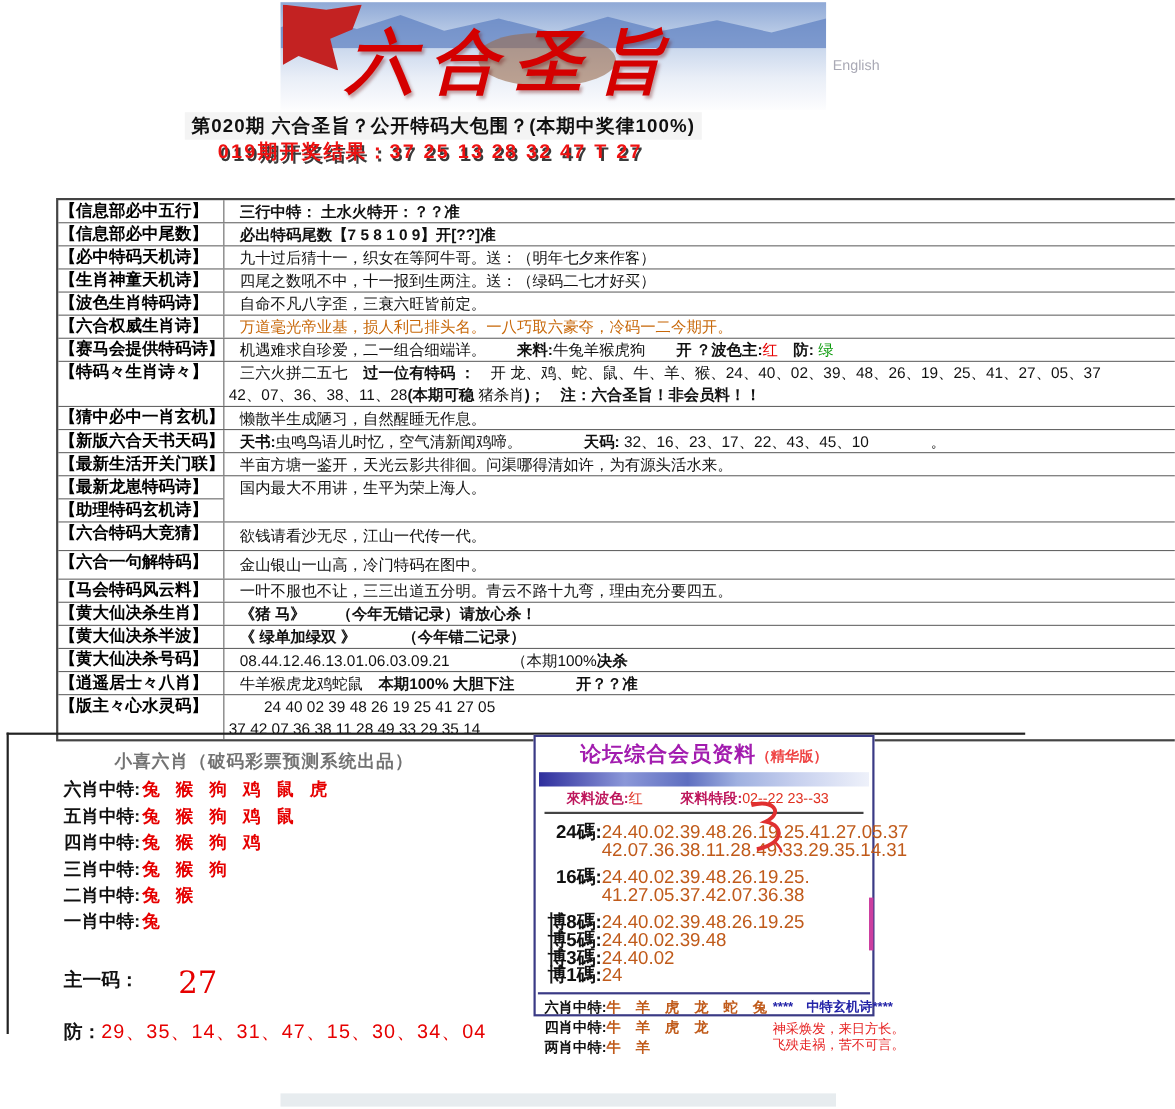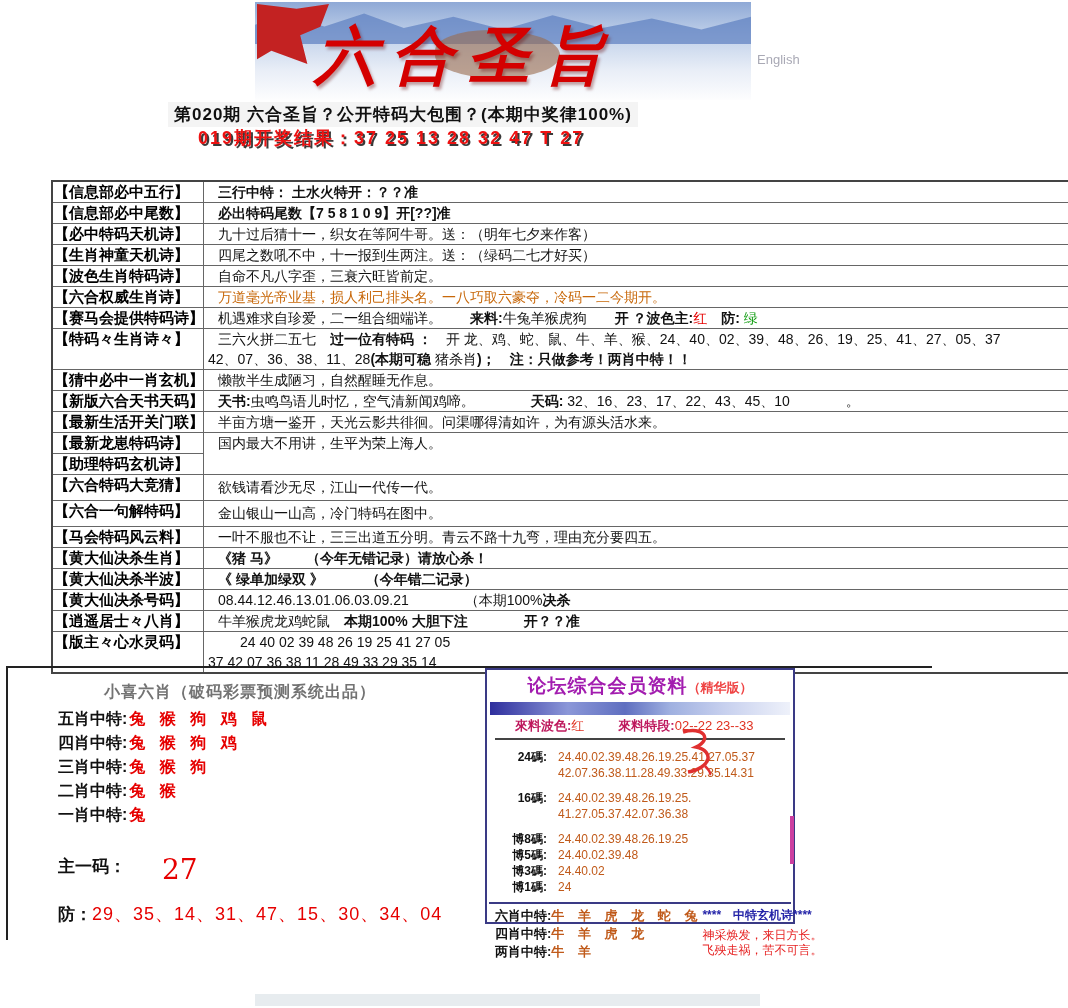--- a/index.html
+++ b/index.html
@@ -69,21 +69,21 @@
   .fsuffix{font-size:13px;font-weight:bold;color:#ef4444;}
   .fbar{height:13px;margin:3px 3px 2px 3px;
        background:linear-gradient(90deg,#2f2f9d,#8b97d8 26%,#5f6fc0 45%,#9fb0e0 60%,#c7d0ee 78%,#eef1fa);}
   .fmeta{display:flex;font-size:13px;line-height:18px;margin-top:2px;}
   .fmeta .lab{font-weight:bold;color:#be185d;}
   .fmeta .val{color:#e03020;}
   .fm1{margin-left:28px;}
   .fm2{margin-left:34px;}
   .fsep{border-top:2px solid #444;margin:3px 8px 0 8px;}
   #forum-codes{margin-top:5px;}
-  .frow{display:flex;font-size:12px;line-height:16px;gap:11px;}
+  .frow{display:flex;font-size:17px;line-height:16px;}
   .frow.gap{margin-top:9px;}
   .flabel{width:60px;text-align:right;font-weight:bold;color:#111;flex:none;}
   .fvals{color:#c05a1a;}
   .fline{white-space:nowrap;}
   .fsep2{border-top:2px solid #3a3a85;margin:7px 2px 2px 2px;}
   .fbottom{display:flex;margin-top:3px;}
   #forum-zodiac{flex:1;padding-left:8px;}
   .zrow{font-size:13px;line-height:18px;white-space:nowrap;}
   .zlabel{font-weight:bold;color:#111;}
   .zval{color:#c05a1a;letter-spacing:5px;font-weight:bold;}
@@ -166,21 +166,21 @@
         <div class="tcontent">
           <div class="cline"><span>机遇难求自珍爱，二一组合细端详。　　</span><span class="b">来料:</span><span>牛兔羊猴虎狗　　</span><span class="b">开 ？波色主:</span><span class="r">红</span><span class="b">　防: </span><span class="g">绿</span></div>
         </div>
       </div>
       <div class="trow tall">
         <div class="tlabels">
           <div class="tlabel">【特码々生肖诗々】</div>
         </div>
         <div class="tcontent">
           <div class="cline"><span>三六火拼二五七　</span><span class="b">过一位有特码 ：</span><span>　开 龙、鸡、蛇、鼠、牛、羊、猴、24、40、02、39、48、26、19、25、41、27、05、37</span></div>
-          <div class="cline"><span>42、07、36、38、11、28</span><span class="b">(本期可稳</span><span> 猪杀肖</span><span class="b">)；</span><span class="b">　注：只做参考！两肖中特！！</span></div>
+          <div class="cline"><span>42、07、36、38、11、28</span><span class="b">(本期可稳</span><span> 猪杀肖</span><span class="b">)；</span><span class="b">　注：六合圣旨！非会员料！！</span></div>
         </div>
       </div>
       <div class="trow">
         <div class="tlabels">
           <div class="tlabel">【猜中必中一肖玄机】</div>
         </div>
         <div class="tcontent">
           <div class="cline"><span>懒散半生成陋习，自然醒睡无作息。</span></div>
         </div>
       </div>
@@ -275,20 +275,21 @@
         </div>
       </div>
     </div>
 </div>
 
 <div id="bottom-box"></div>
 
 <div id="xiaoxi">
   <div id="xiaoxi-title">小喜六肖（破码彩票预测系统出品）</div>
   <div id="xiaoxi-rows">
+      <div class="xrow"><span class="xlabel">六肖中特:</span><span class="xval">兔 猴 狗 鸡 鼠 虎</span></div>
       <div class="xrow"><span class="xlabel">五肖中特:</span><span class="xval">兔 猴 狗 鸡 鼠</span></div>
       <div class="xrow"><span class="xlabel">四肖中特:</span><span class="xval">兔 猴 狗 鸡</span></div>
       <div class="xrow"><span class="xlabel">三肖中特:</span><span class="xval">兔 猴 狗</span></div>
       <div class="xrow"><span class="xlabel">二肖中特:</span><span class="xval">兔 猴</span></div>
       <div class="xrow"><span class="xlabel">一肖中特:</span><span class="xval">兔</span></div>
     </div>
   <div id="main-code-row">
     <span id="main-code-label">主一码：</span><span id="main-code">27</span>
   </div>
   <div id="fang-row">

